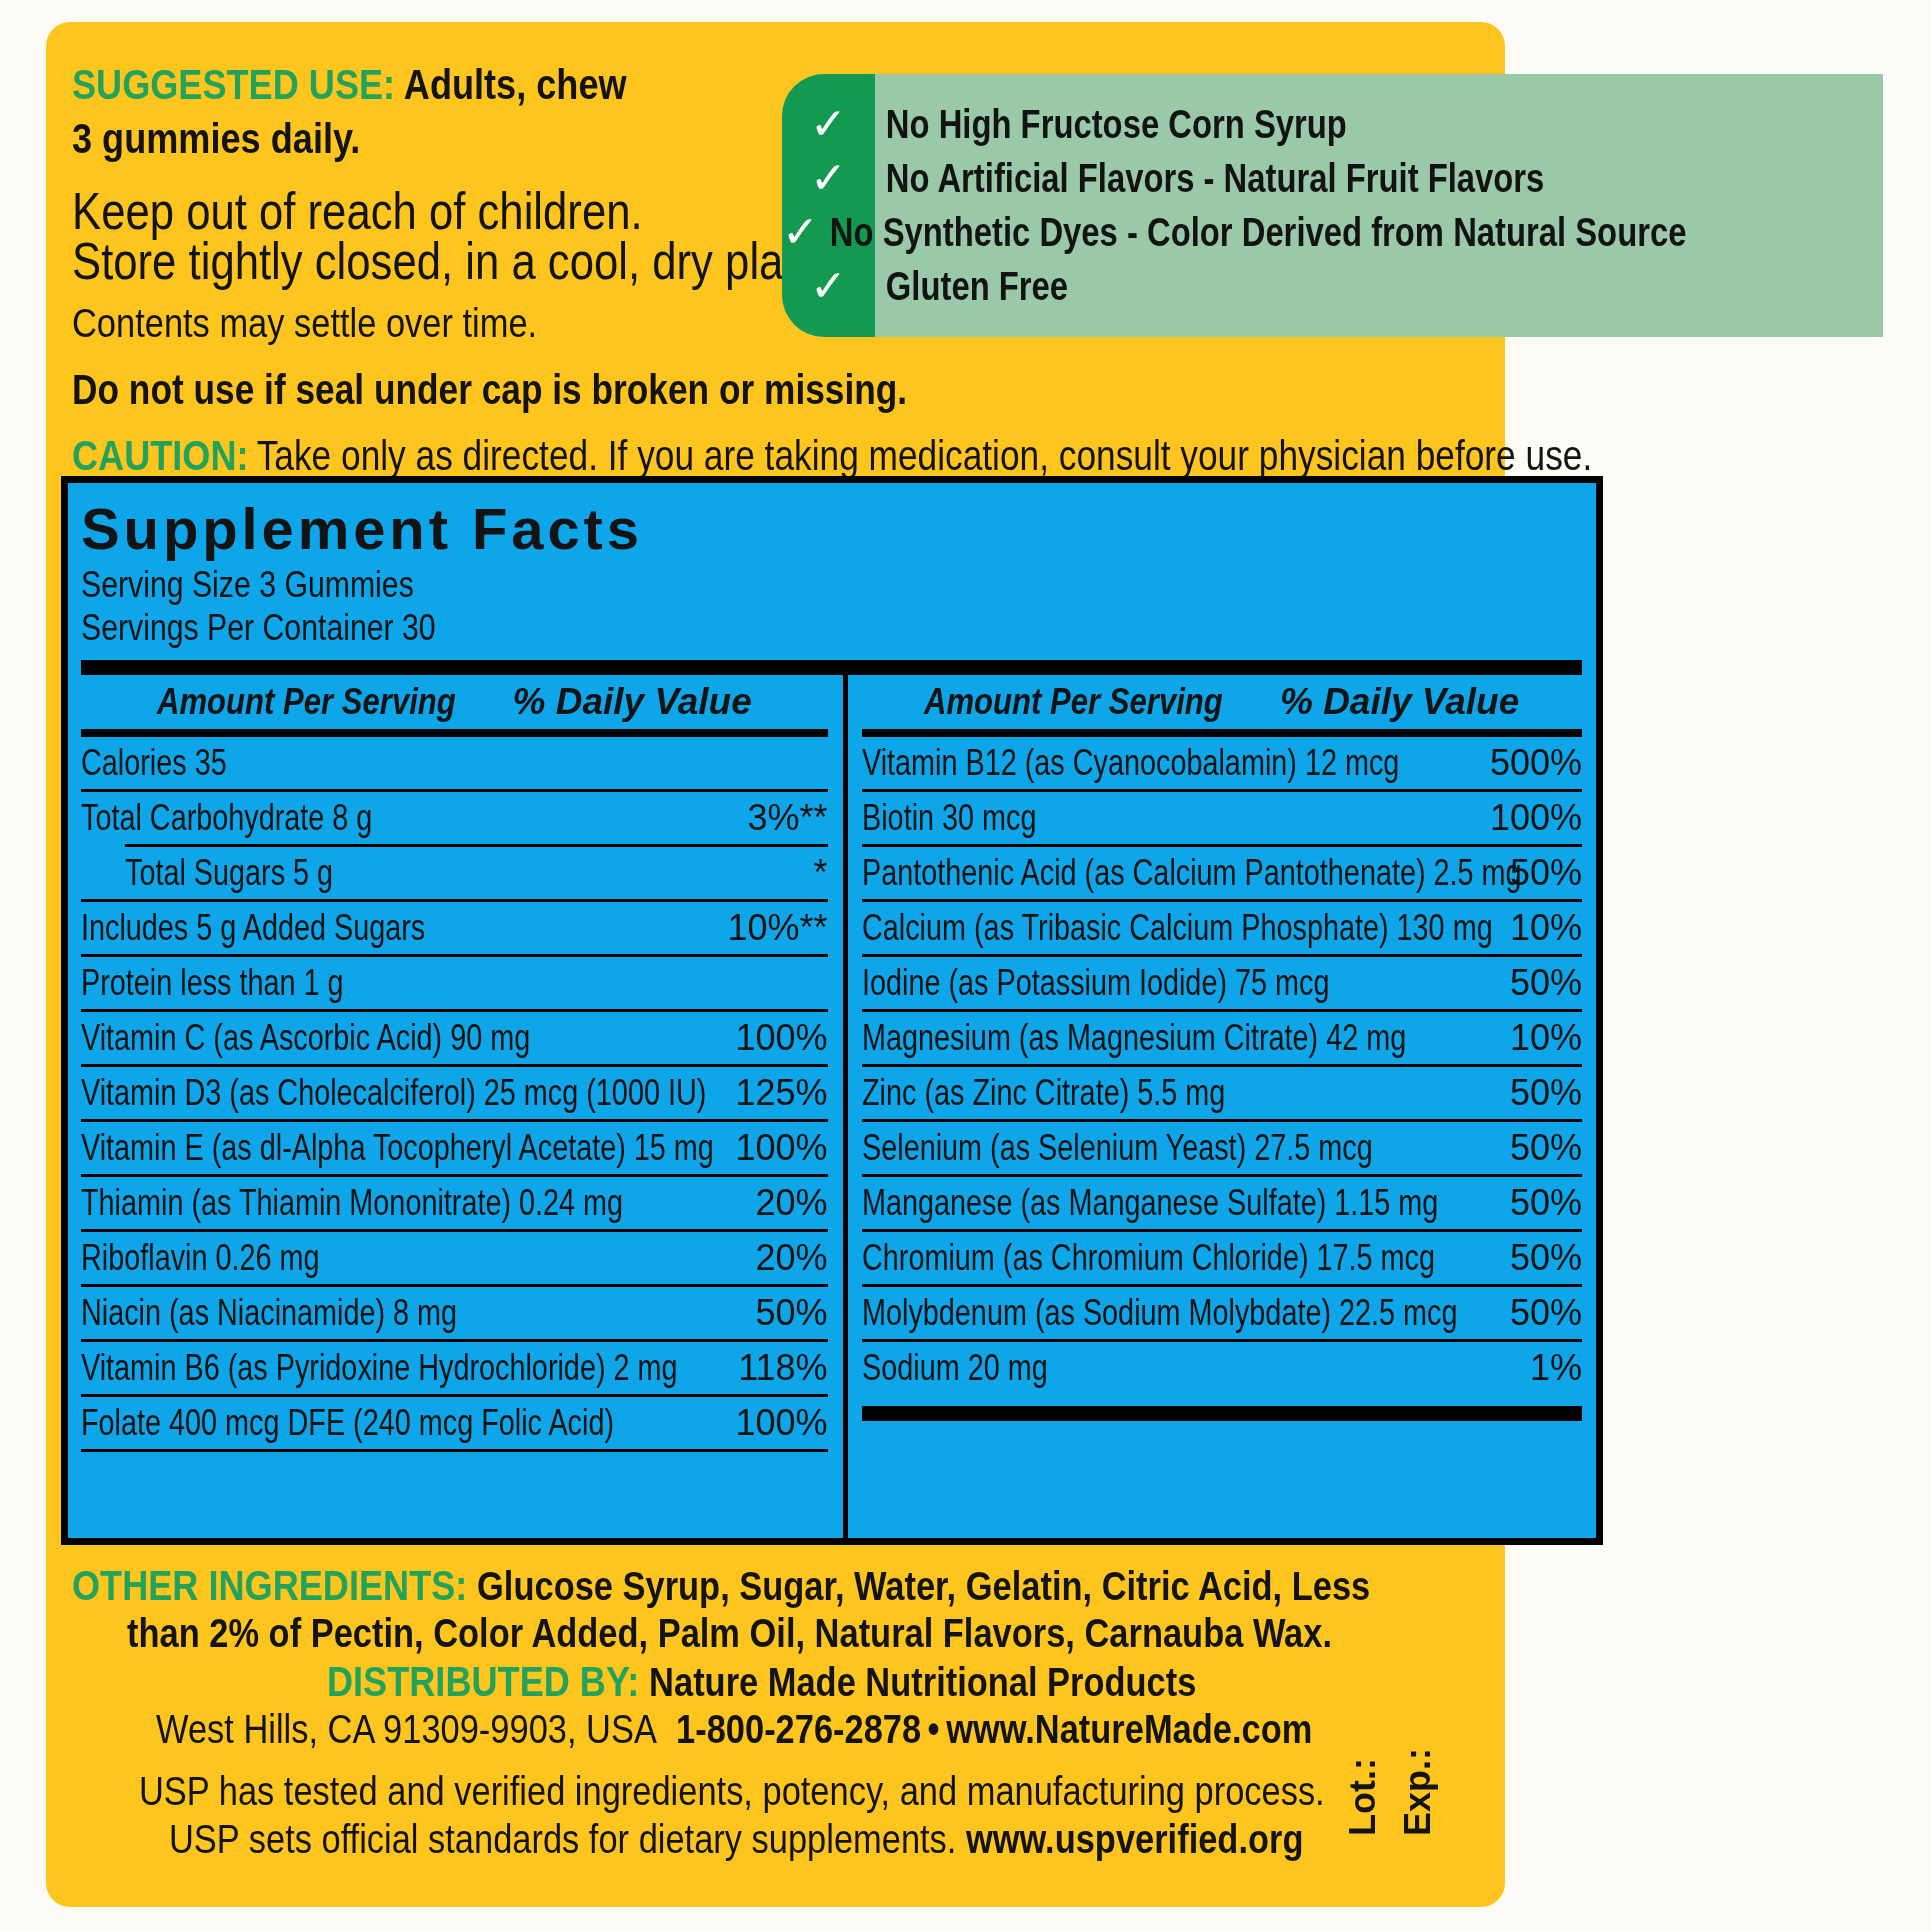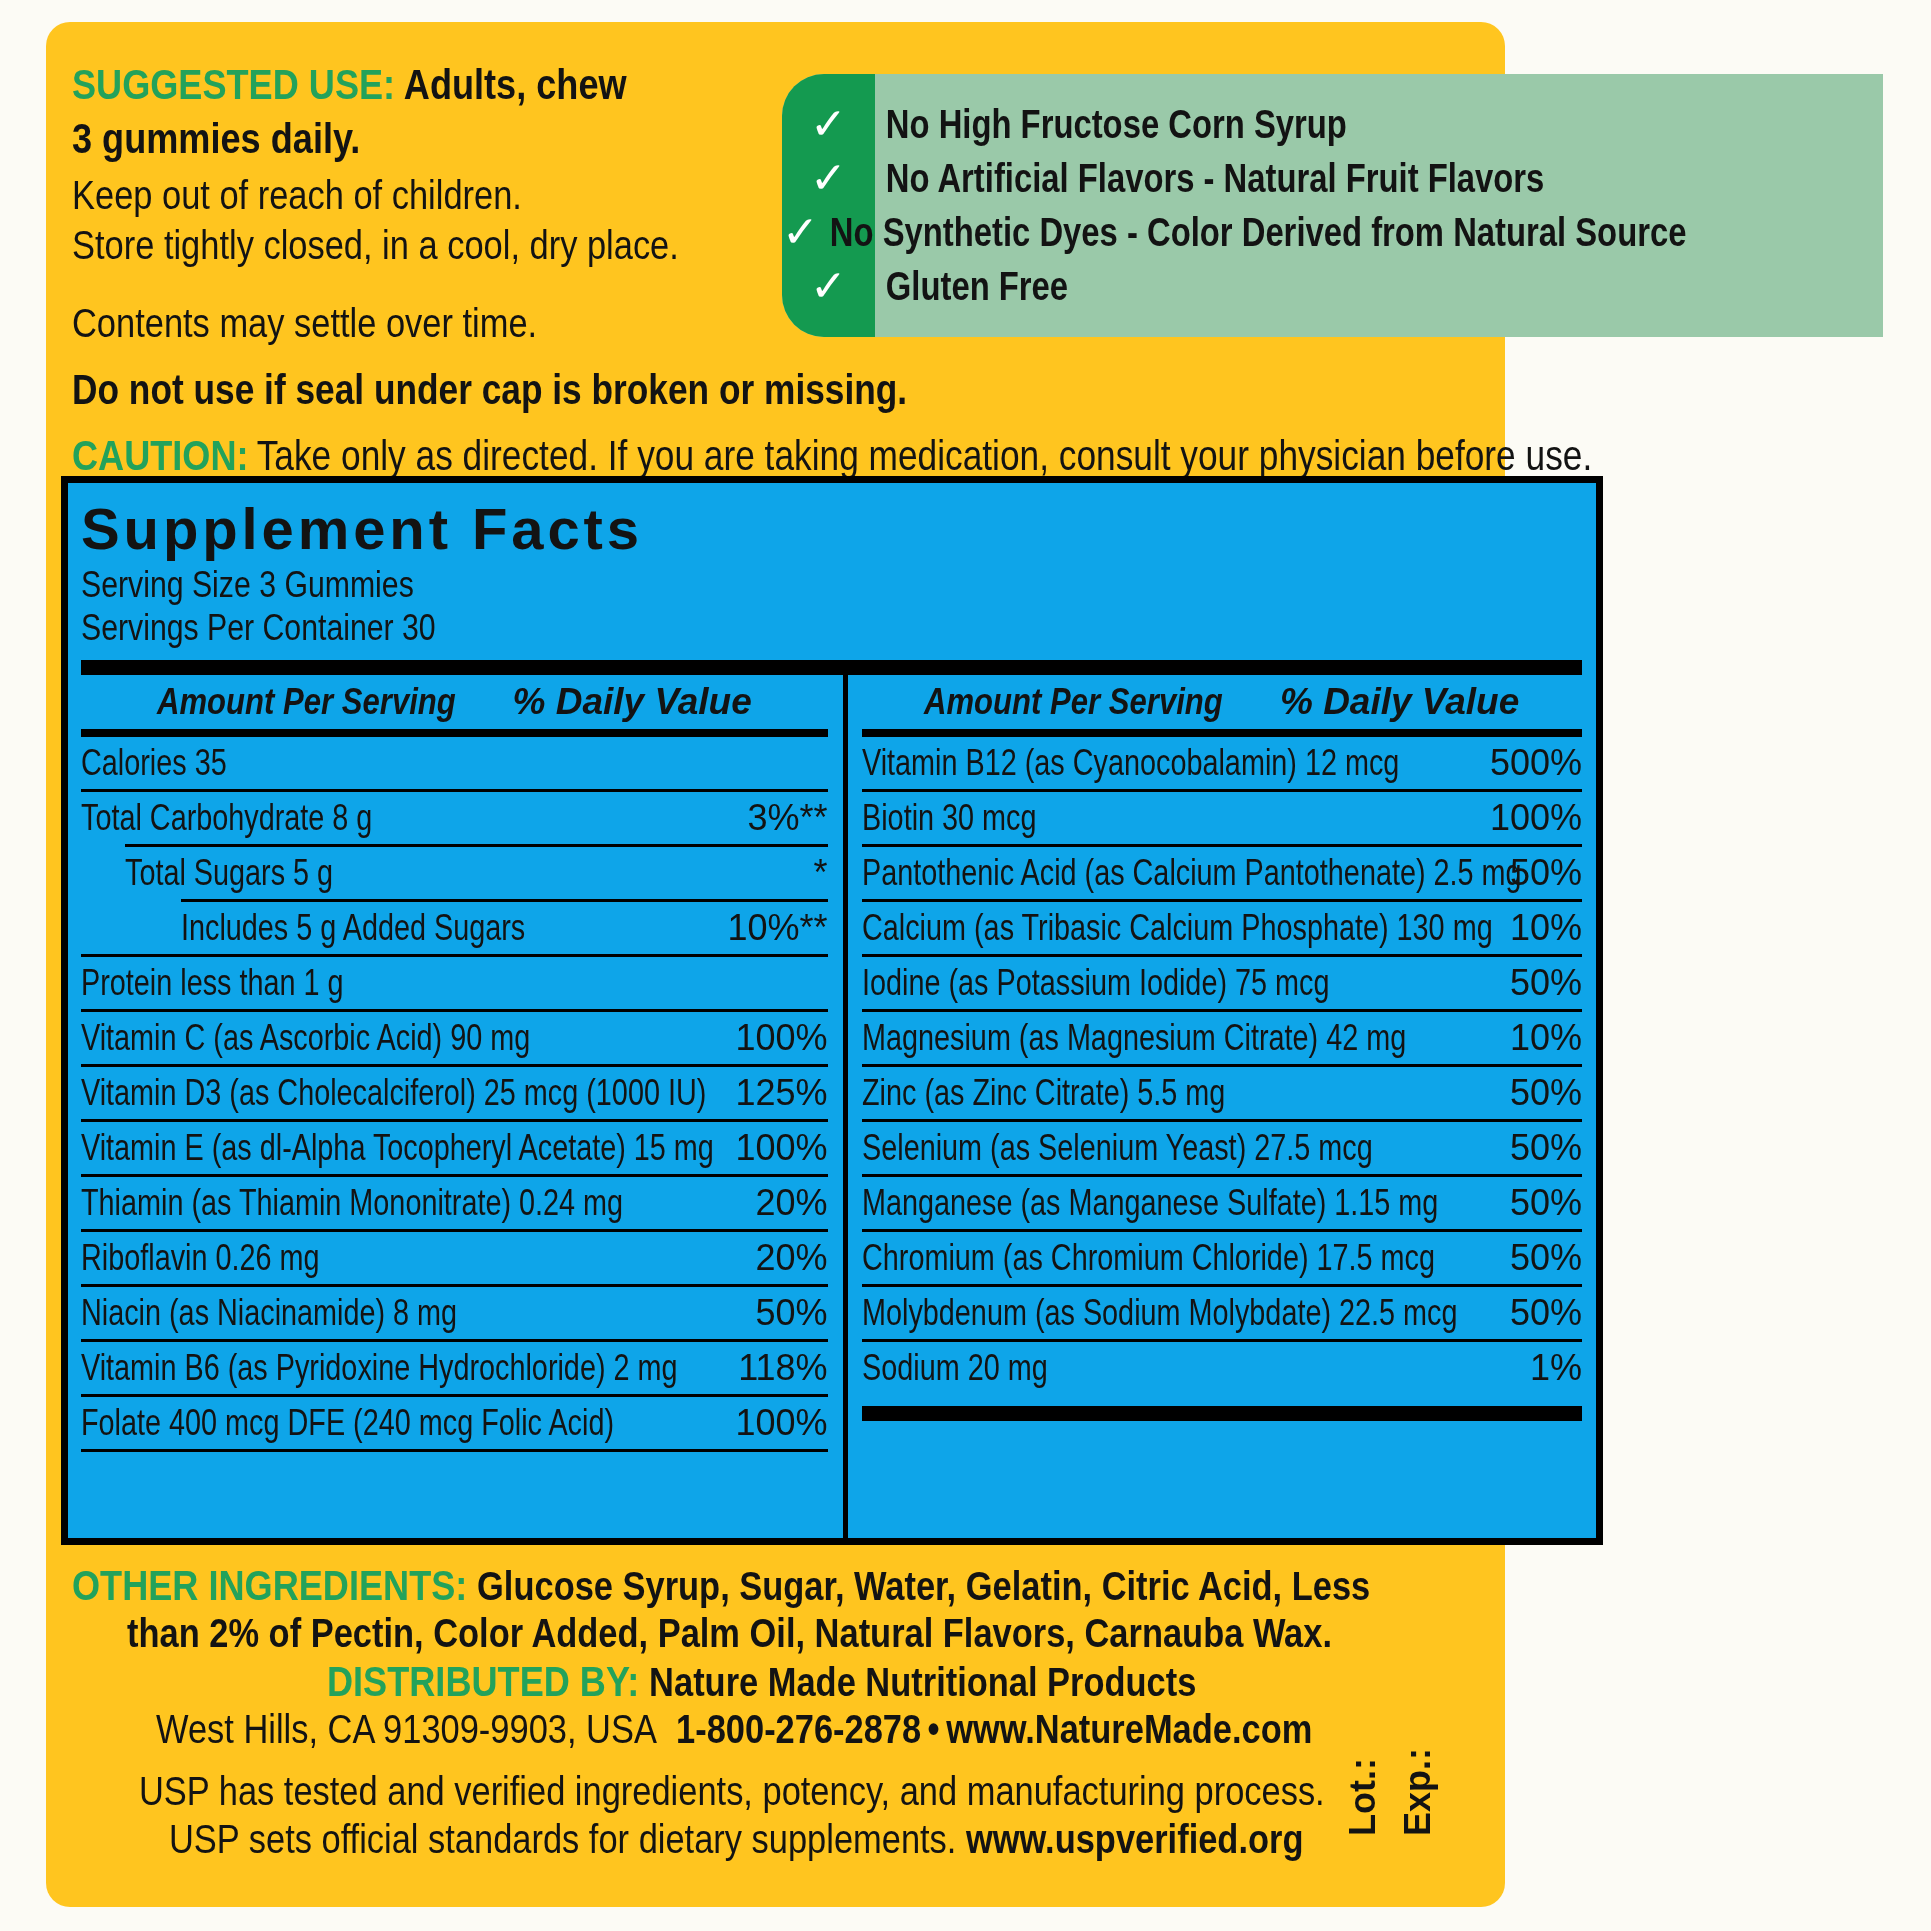--- a/index.html
+++ b/index.html
@@ -11,21 +11,21 @@
   .cx{display:inline-block;transform:scaleX(.84);transform-origin:0 50%;white-space:nowrap;}
   .cx8{display:inline-block;transform:scaleX(.8);transform-origin:0 50%;white-space:nowrap;}
 
   .grn{color:#23a25b;font-weight:bold;}
   .blk-b{font-weight:bold;}
 
   .abs{position:absolute;}
 
   
   .suggested{left:26px;top:35px;font-size:43px;font-weight:bold;line-height:54px;}
-  .keep{left:26px;top:148px;font-size:41px;line-height:50px;}
+  .keep{left:26px;top:164px;font-size:52px;line-height:50px;}
   .settle{left:26px;top:278px;font-size:41px;}
   .seal{left:26px;top:344px;font-size:42px;font-weight:bold;}
   .caution{left:26px;top:409px;font-size:42px;}
   .caution .grn{font-size:43px;margin-right:9.7px;}
 
   
   .greenbox{left:736px;top:52px;width:1101px;height:263px;background:#9ac9a9;
             border-radius:42px 0 0 42px;overflow:hidden;}
   .greenbox .strip{position:absolute;left:0;top:0;bottom:0;width:93px;background:#149a50;}
   .checkrows{position:relative;padding-top:23px;}
@@ -46,21 +46,21 @@
   .chead{display:flex;justify-content:center;align-items:center;height:54px;
          font-weight:bold;font-size:37px;font-style:italic;}
   .bar2{height:8.7px;background:#000;}
   .srow{display:flex;justify-content:space-between;align-items:center;height:52px;
         font-size:36px;border-top:3.9px solid #000;}
   .srow.first{border-top:none;}
   .srow.endline{border-bottom:3.9px solid #000;align-items:center;}
   .srow .rn{flex:1;min-width:0;transform:scaleX(.8);transform-origin:0 50%;white-space:nowrap;}
   .srow .rv{flex:none;padding-left:5.8px;}
   .ind1{margin-left:44px;}
-  .ind2{margin-left:100px;}
+  .ind2{}
   .bar3{height:15.4px;background:#000;margin:11.6px 0 13.5px;}
   .fnotes{font-size:33px;line-height:42px;padding-left:7.7px;}
   .fnotes .fl{display:block;transform:scaleX(.84);transform-origin:0 50%;white-space:nowrap;}
 
   
   .footer{left:26px;top:1539px;line-height:48px;font-size:41px;text-align:center;}
   .footer .lbl{font-size:43px;margin-right:11.6px;}
   .fline{height:48px;}
   .fline.tall{height:52px;}
   .usp{margin-top:9.7px;}

